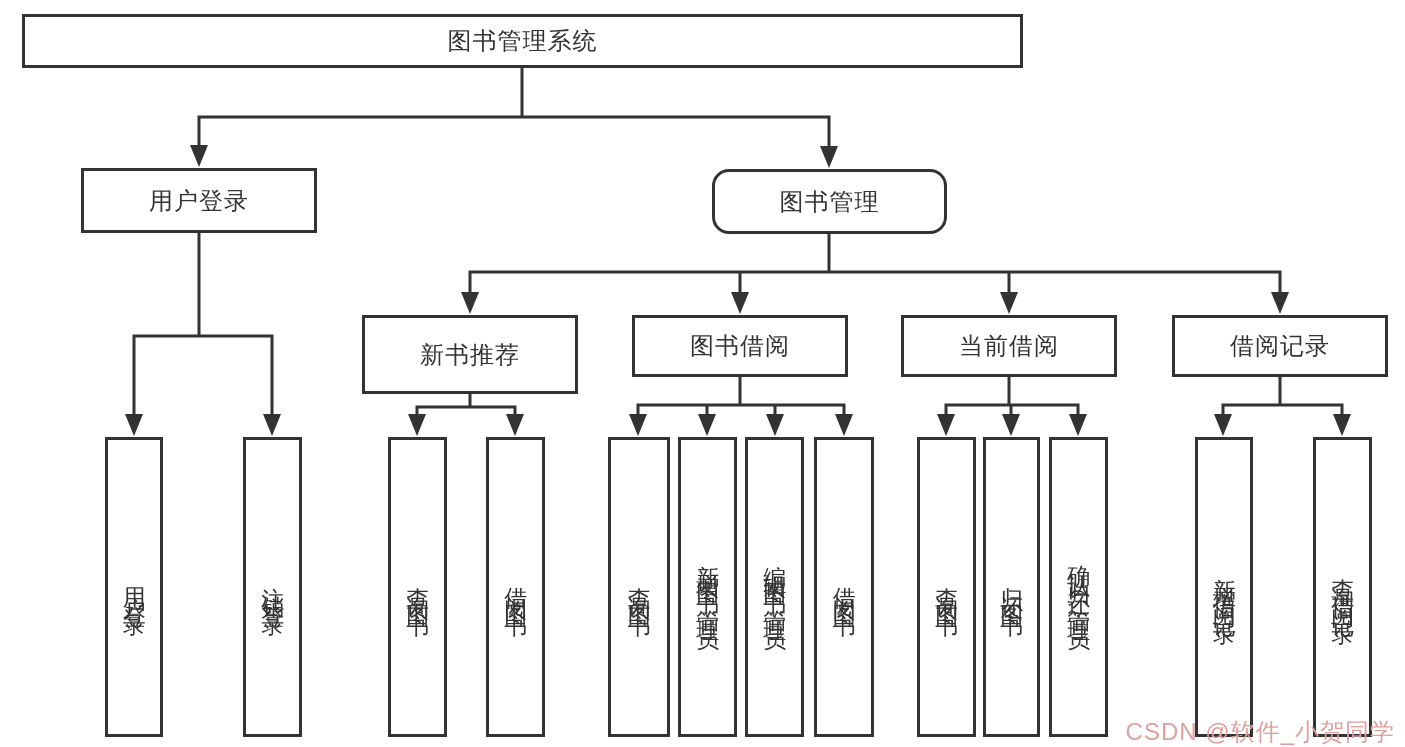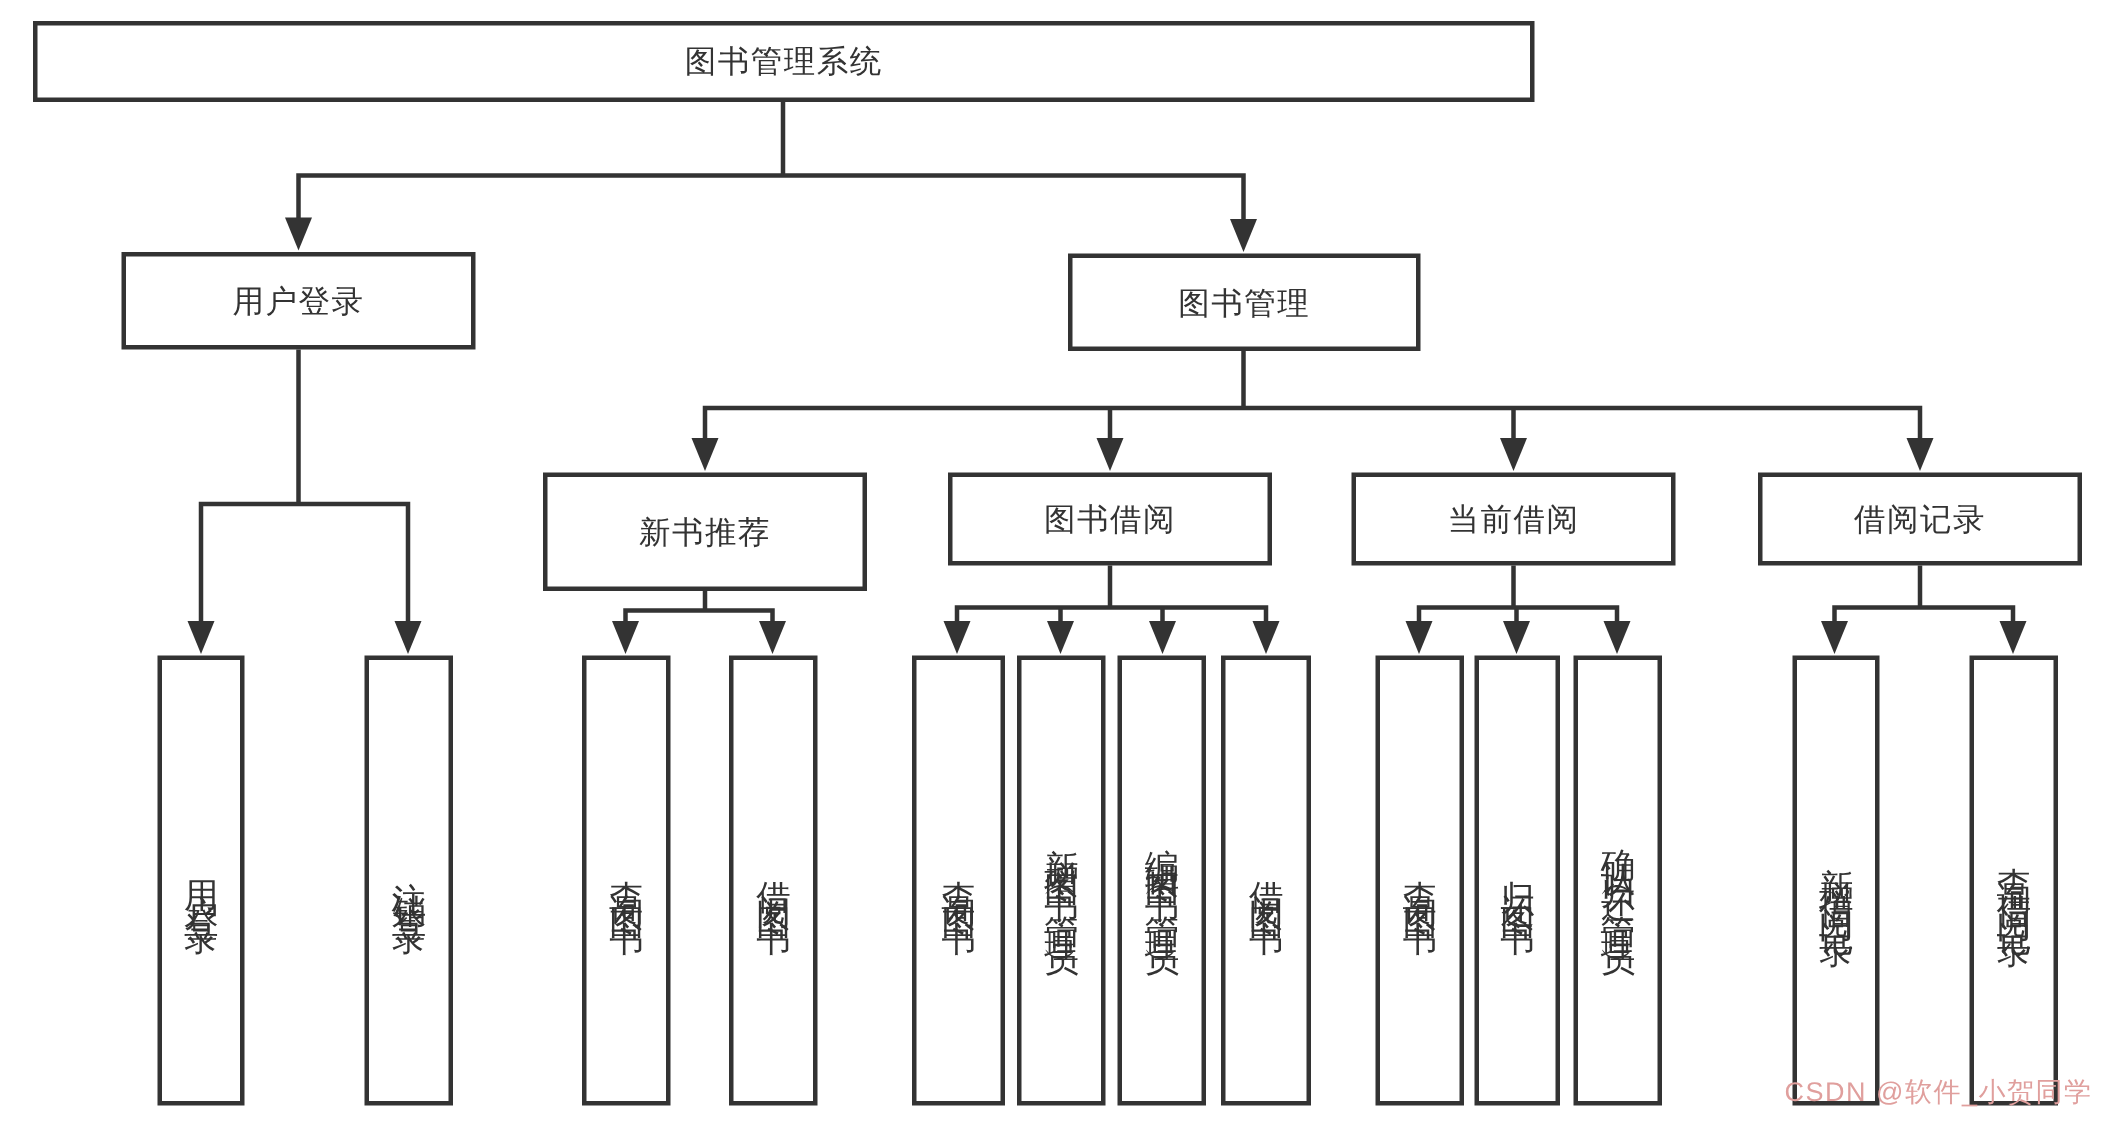--- a/index.html
+++ b/index.html
@@ -16,35 +16,35 @@
   .node {
     position: absolute;
     box-sizing: border-box;
     border: 3px solid #333333;
     background: #ffffff;
     display: flex;
     align-items: center;
     justify-content: center;
     z-index: 2;
   }
-  .hnode { font-size: 21px; letter-spacing: 1px; }
+  .hnode { font-size: 24px; letter-spacing: 1px; }
   .vnode { top: 437px; height: 300px; font-size: 23px; }
   .vnode .vtext {
     writing-mode: vertical-rl;
     letter-spacing: 9px;
     line-height: 1.1;
     white-space: nowrap;
   }
   .label { pointer-events: none; }
   .watermark {
     position: absolute;
     top: 716px;
     right: 10px;
     z-index: 5;
-    font-size: 18px;
+    font-size: 24px;
     letter-spacing: 1px;
     color: #e09f9d;
     white-space: nowrap;
   }
 </style>
 </head>
 <body>
 
 <div class="canvas">
 
@@ -88,21 +88,21 @@
     </g>
   </svg>
 
   <div class="node hnode" style="left:22px; top:14px; width:1001px; height:54px;">
     <span class="label">图书管理系统</span>
   </div>
 
   <div class="node hnode" style="left:81px; top:168px; width:236px; height:65px;">
     <span class="label">用户登录</span>
   </div>
-  <div class="node hnode" style="left:712px; top:169px; width:235px; height:65px;">
+  <div class="node hnode" style="left:712px; top:169px; width:235px; height:65px;border-radius:17px;">
     <span class="label">图书管理</span>
   </div>
 
   <div class="node hnode" style="left:362px; top:315px; width:216px; height:79px;">
     <span class="label">新书推荐</span>
   </div>
   <div class="node hnode" style="left:632px; top:315px; width:216px; height:62px;justify-content:center;">
     <span class="label">图书借阅</span>
   </div>
   <div class="node hnode" style="left:901px; top:315px; width:216px; height:62px;">

